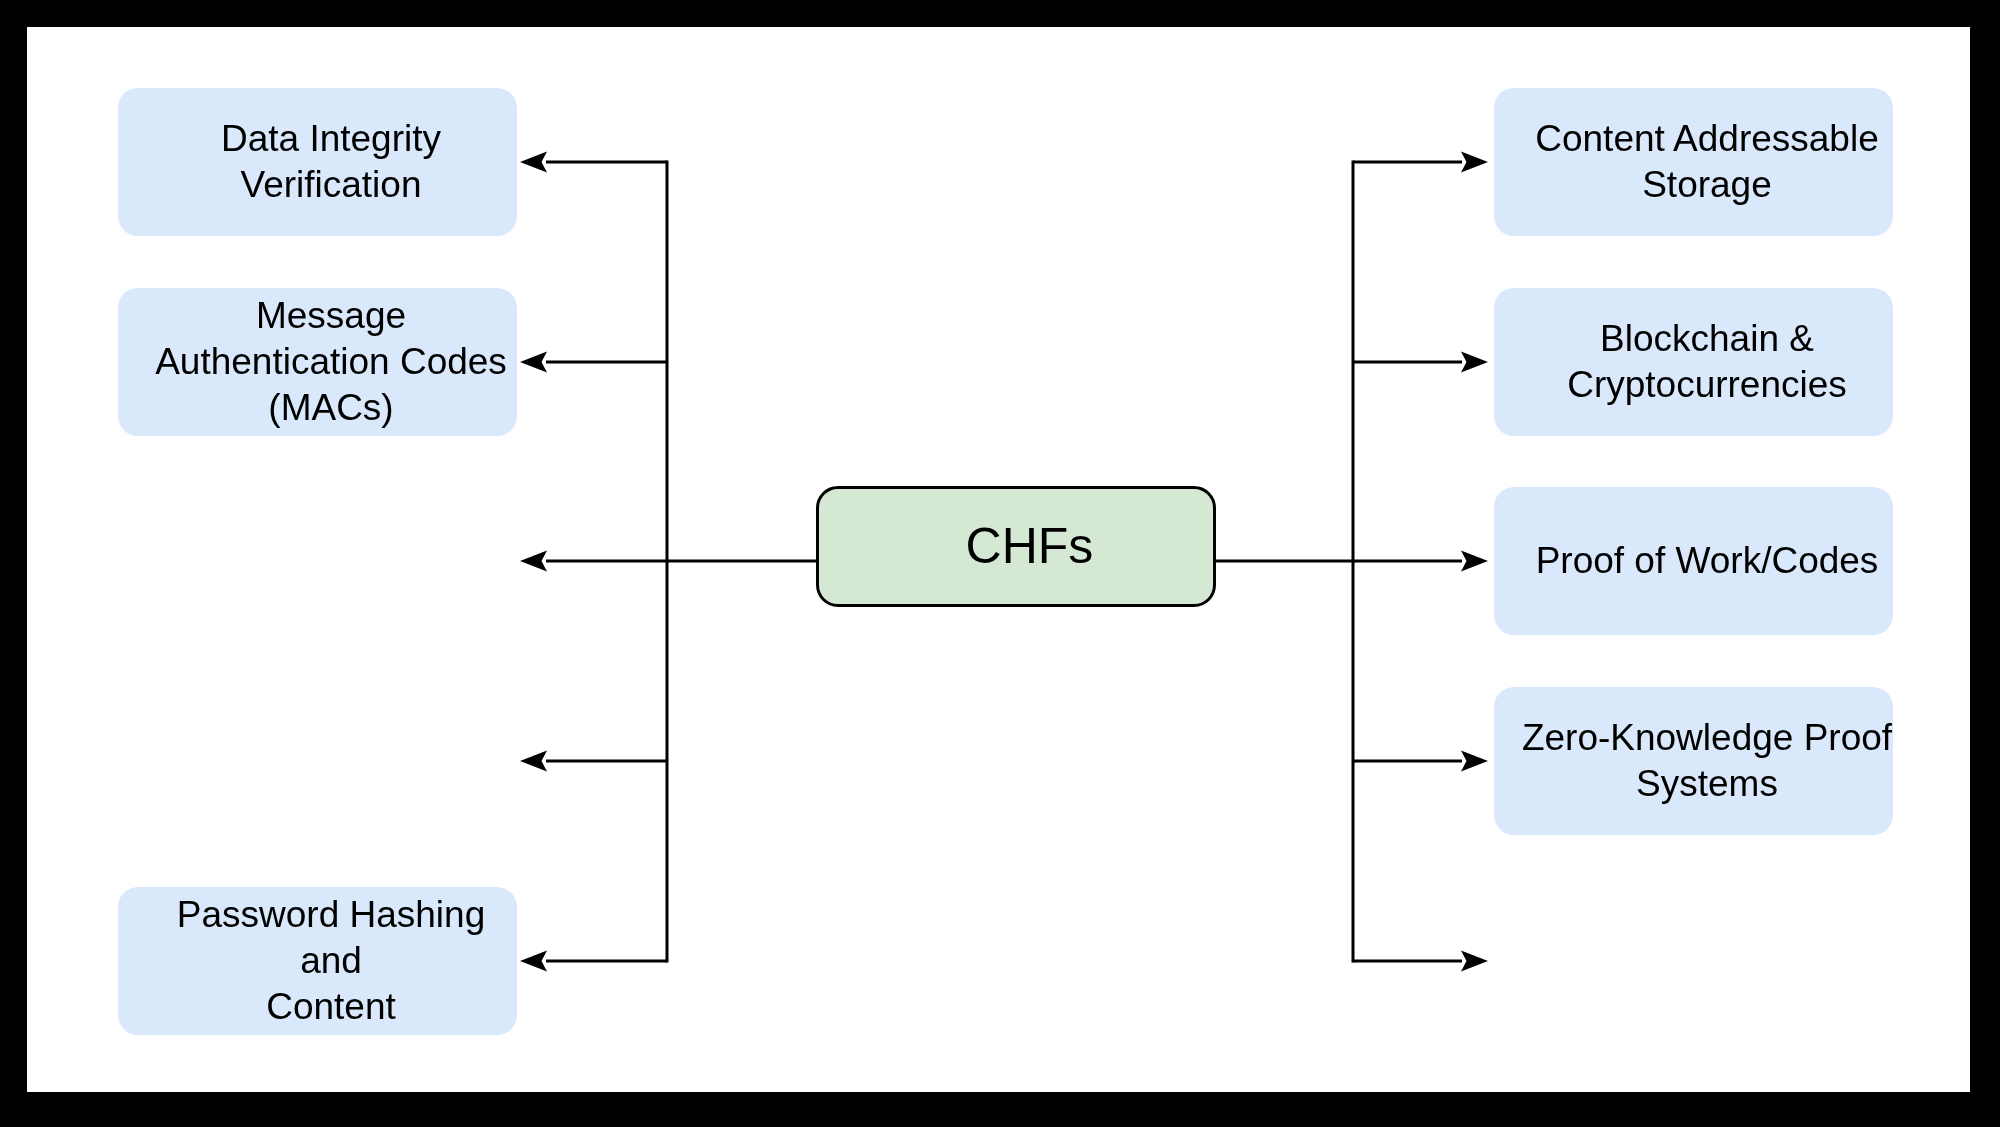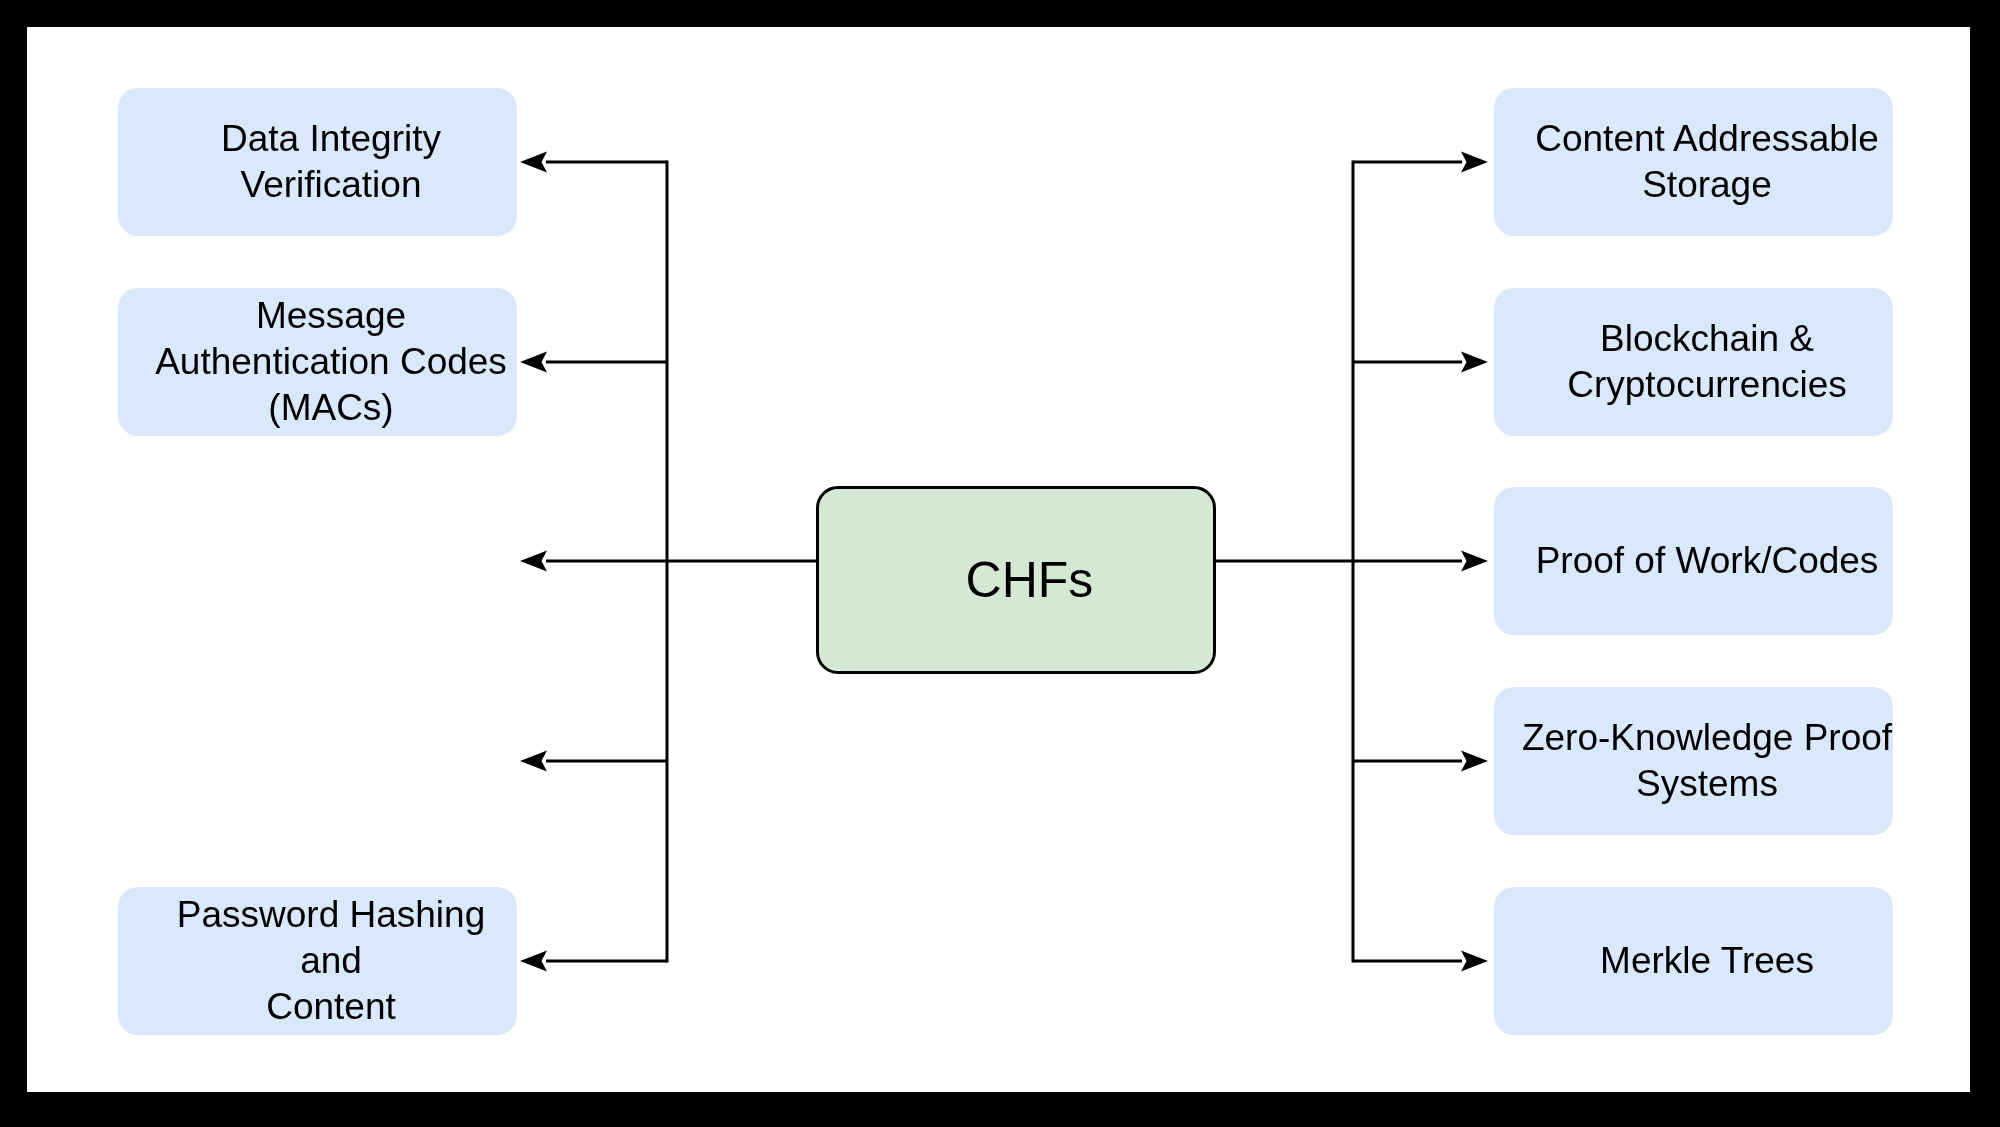--- a/index.html
+++ b/index.html
@@ -48,21 +48,21 @@
     width: 399px;
     height: 148px;
   }
   .center-node {
     background: #d5e8d4;
     border: 3px solid #000000;
     border-radius: 22px;
     left: 816px;
     top: 486px;
     width: 400px;
-    height: 188px;
+    height: 121px;
   }
   .center-node .lbl {
     font-size: 50px;
     line-height: 1.1;
   }
   .col-left  { left: 118px; }
   .col-right { left: 1494px; }
   .row-1 { top: 88px; }
   .row-2 { top: 288px; }
   .row-3 { top: 487px; }
@@ -126,20 +126,17 @@
     <span class="lbl">Blockchain &amp;
 Cryptocurrencies</span>
   </div>
   <div class="node side-node col-right row-3">
     <span class="lbl">Proof of Work/Codes</span>
   </div>
   <div class="node side-node col-right row-4">
     <span class="lbl">Zero-Knowledge Proof
 Systems</span>
   </div>
-  <div class="node side-node col-right row-5">
-    <span class="lbl">Merkle Trees</span>
-  </div>
 
   <div class="node center-node">
     <span class="lbl">CHFs</span>
   </div>
 </div>
 
 </body></html>

